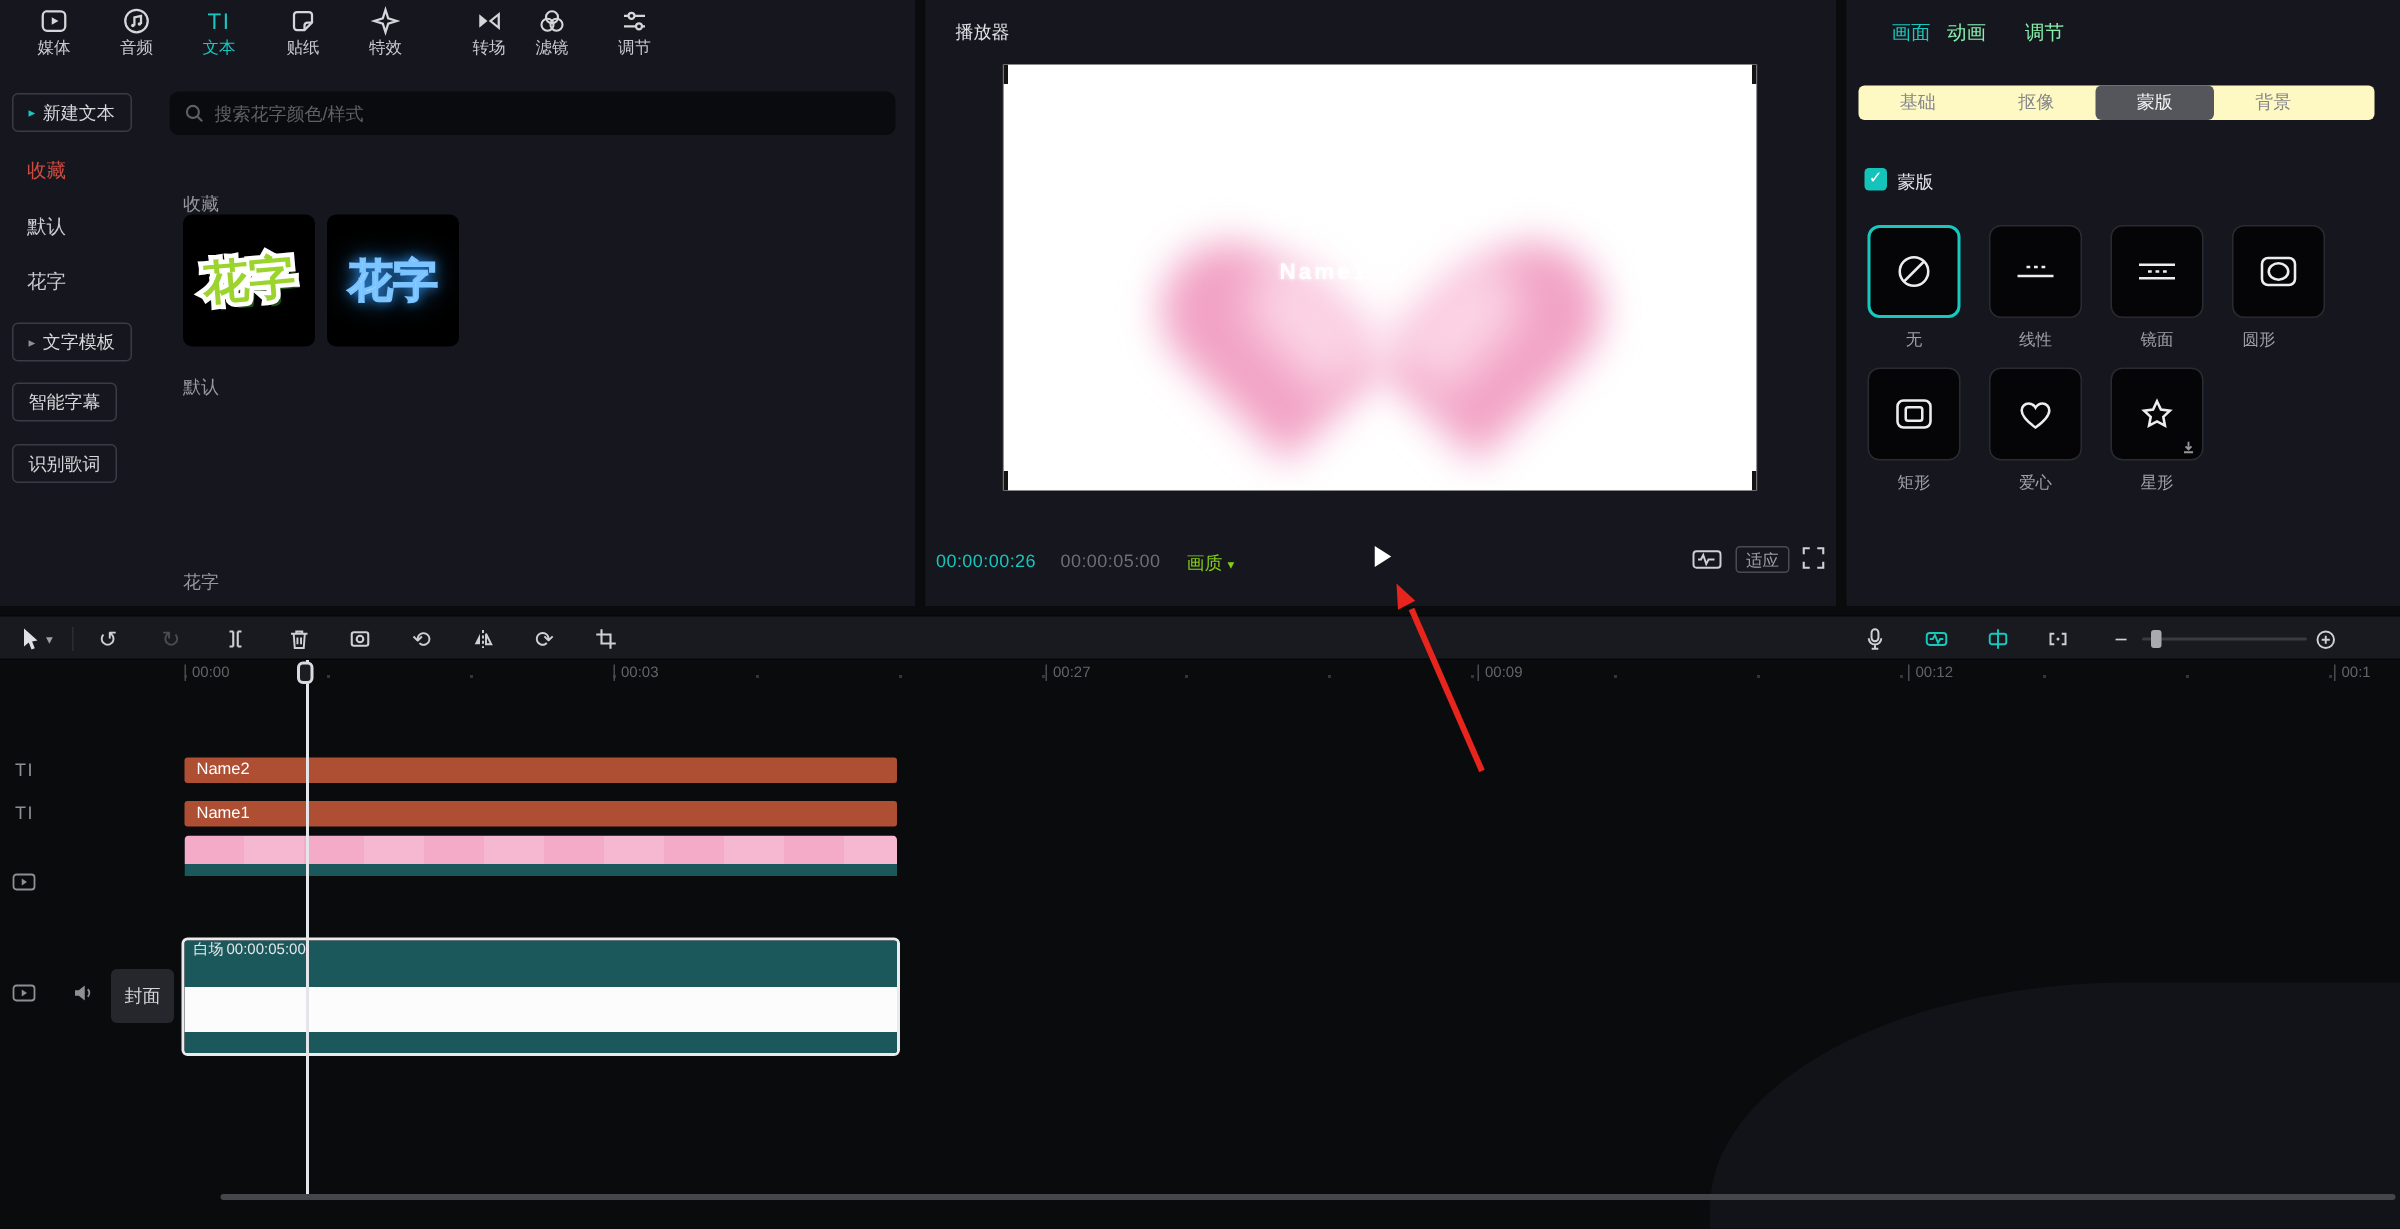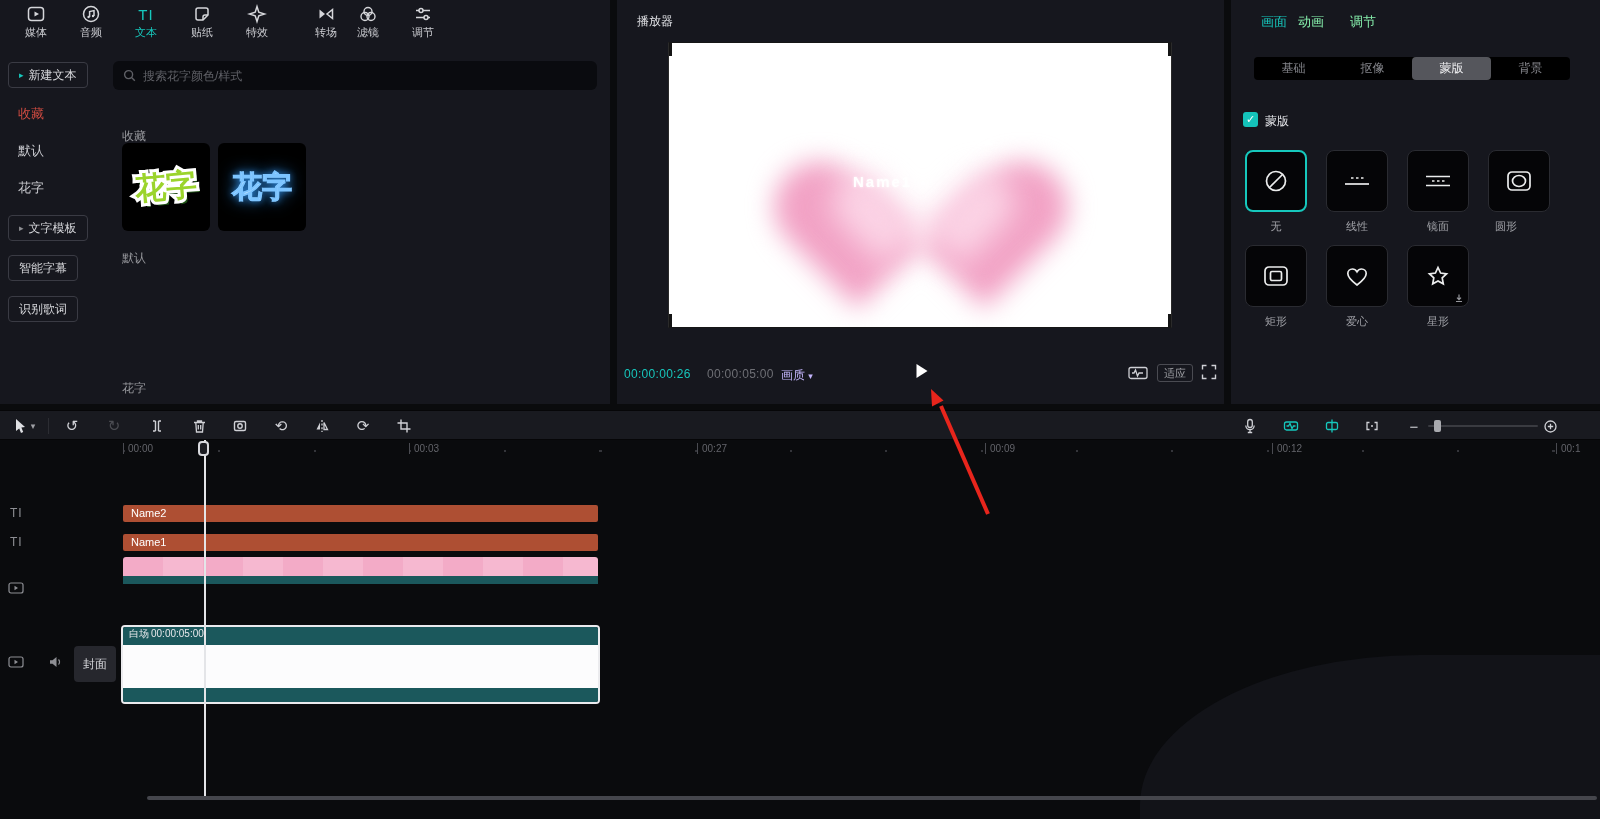--- a/index.html
+++ b/index.html
@@ -53,21 +53,21 @@
   .heart::after{left:0;transform:rotate(-45deg);transform-origin:100% 100%}
   .cname{position:absolute;color:#fff;font-size:15px;font-weight:bold;letter-spacing:2px;
     text-shadow:0 0 3px rgba(255,255,255,.95)}
   .ptime{position:absolute;font-size:12px;letter-spacing:.3px}
   .chip{position:absolute;height:18px;padding:0 6px;border:1px solid #4a4b52;border-radius:3px;
     font-size:11px;color:#9fa0a5;display:flex;align-items:center;cursor:pointer}
 
   
   .rtab{position:absolute;top:13px;font-size:13px;color:#86efac;cursor:pointer}
   .rtab.active{color:#16c8bd}
-  .seg{position:absolute;left:23px;top:57px;width:316px;height:23px;background:#000000;border-radius:4px;
+  .seg{position:absolute;left:8px;top:57px;width:344px;height:23px;background:#fef9c3;border-radius:4px;
     display:flex}
   .seg .cell{width:79px;font-size:12px;color:#85868c;display:flex;align-items:center;justify-content:center;
     cursor:pointer;border-radius:4px}
   .seg .cell.sel{background:#55565c;color:#f2f2f4}
   .chk{position:absolute;left:12px;top:112px;width:15px;height:15px;background:#14c3ba;border-radius:3px;
     color:#fff;font-size:11px;line-height:15px;text-align:center;cursor:pointer}
   .tile{position:absolute;width:62px;height:62px;background:#050507;border:1px solid #2a2b31;
     border-radius:8px;display:flex;align-items:center;justify-content:center;color:#eceded;cursor:pointer}
   .tile.sel{border:2px solid #16c8bd}
   .tile-lb{position:absolute;width:62px;text-align:center;font-size:11px;color:#9fa0a6}
@@ -234,21 +234,21 @@
       <span class="cname" style="left:267px;top:88px">Name2</span>
       <span class="cname" style="left:184px;top:130px">Name1</span>
       <span class="cm" style="left:0;top:0"></span>
       <span class="cm" style="right:0;top:0"></span>
       <span class="cm" style="left:0;bottom:0"></span>
       <span class="cm" style="right:0;bottom:0"></span>
     </div>
 
     <span class="ptime" style="left:7px;top:367px;color:#17c5bb">00:00:00:26</span>
     <span class="ptime" style="left:90px;top:367px;color:#6e6f75">00:00:05:00</span>
-    <span class="abs" style="left:164px;top:367px;font-size:12px;color:#c4b5fd;cursor:pointer">
+    <span class="abs" style="left:174px;top:367px;font-size:12px;color:#84cc16;cursor:pointer">
       <span>画质</span>
       <span style="font-size:9px">▾</span>
     </span>
     <span class="abs" style="left:296px;top:362px;cursor:pointer">
       <svg width="17" height="18" viewBox="0 0 17 18">
           <path d="M3.5 2v14l11-7z" fill="#fff"></path>
         </svg>
     </span>
     <span class="abs" style="left:511px;top:364px;cursor:pointer;color:#cfd0d5">
       <svg width="20" height="18" viewBox="0 0 20 18" fill="none" stroke="currentColor" stroke-width="1.3">
@@ -465,21 +465,21 @@
       <span class="blb">Name2</span>
     </div>
     <div class="bar" style="top:94px;height:17px;background:#ae4f33">
       <span class="blb">Name1</span>
     </div>
     <div class="bar" style="top:117px;height:41px;border-radius:3px">
       <div style="height:19px;background:repeating-linear-gradient(to right,#f3abc7 0 40px,#f6b8d0 40px 80px)"></div>
       <div style="height:8px;background:#1b585c"></div>
     </div>
     <div class="bar" style="left:121px;top:185px;width:479px;height:79px;border:2px solid #ebebee;border-radius:4px;display:flex;flex-direction:column">
-      <div style="height:18px;background:#1b585c;display:flex;gap:2px;padding-left:6px;flex:none">
+      <div style="height:31px;background:#1b585c;display:flex;gap:2px;padding-left:6px;flex:none">
         <span class="strip-lb">白场</span>
         <span class="strip-lb">00:00:05:00</span>
       </div>
       <div style="flex:1;background:#fcfcfd"></div>
       <div style="height:14px;background:#1b585c;flex:none"></div>
     </div>
 
     <div class="playhead-line"></div>
     <div class="playhead-handle"></div>
 

